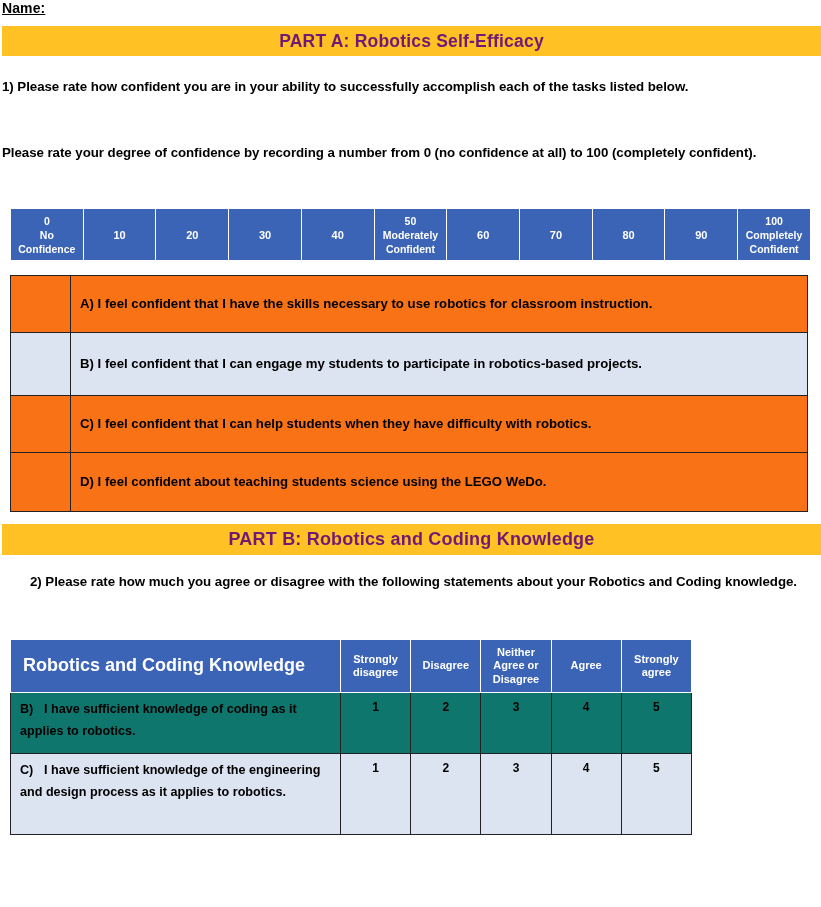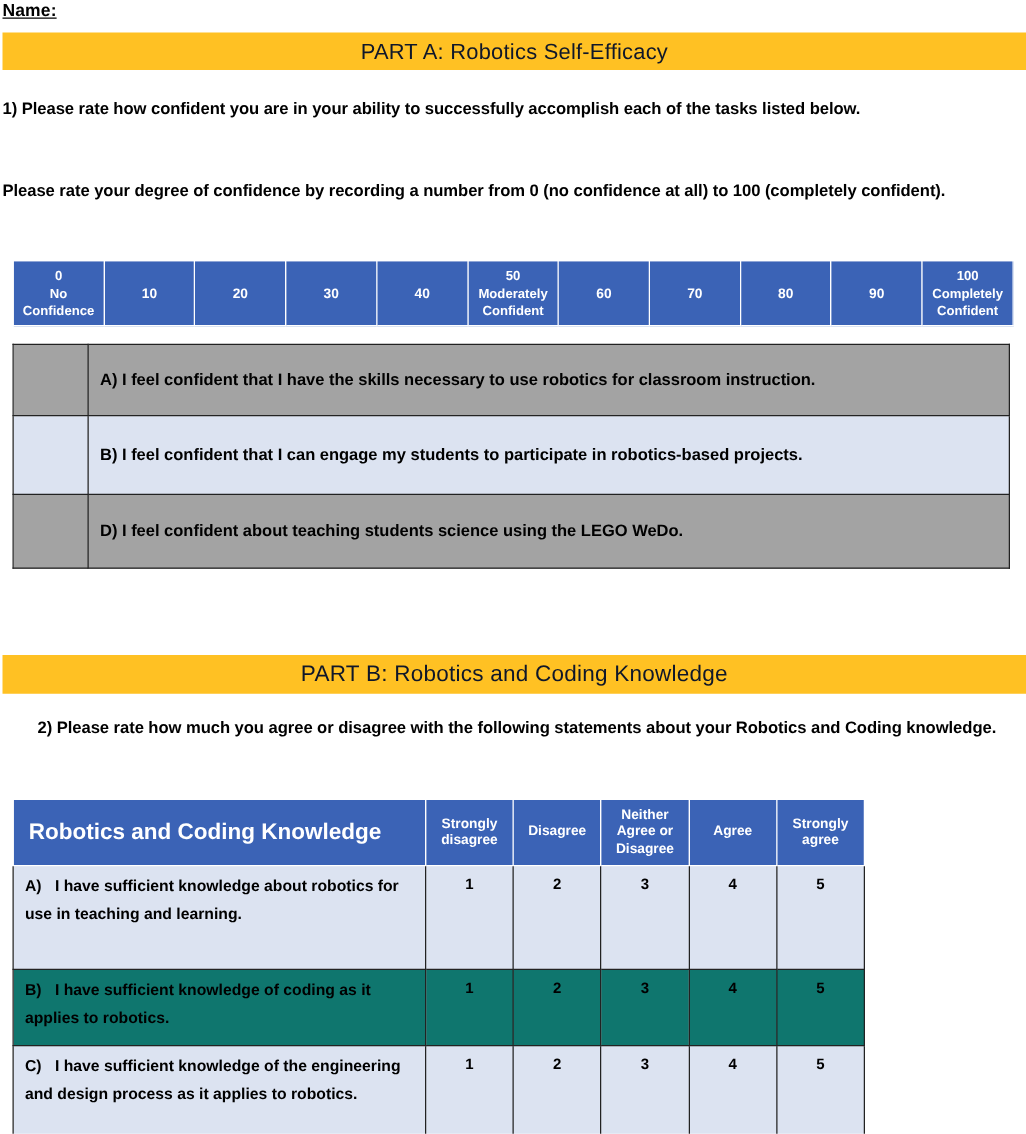--- a/index.html
+++ b/index.html
@@ -30,22 +30,22 @@
     font-size: 14px;
     font-weight: bold;
     text-decoration: underline;
     letter-spacing: 0.1px;
   }
 
   
   .banner {
     position: absolute;
     background: #FFC123;
-    color: #0f172a;
-    font-weight: normal;
+    color: #701a75;
+    font-weight: bold;
     text-align: left;
     display: flex;
     align-items: center;
     justify-content: center;
     letter-spacing: 0.2px;
   }
   .banner-a {
     left: 2px;
     top: 26px;
     width: 819px;
@@ -102,21 +102,21 @@
     top: 275px;
     width: 798px;
     border-collapse: collapse;
     table-layout: fixed;
   }
   .stmt-table td {
     border: 1.2px solid #222222;
     font-size: 13.2px;
     font-weight: bold;
     vertical-align: middle;
-    background: #a3a3a3;
+    background: #f97316;
   }
   .stmt-table td.answer-cell {
     width: 57px;
   }
   .stmt-table td.text-cell {
     padding: 6px 8px 6px 9px;
     line-height: 18px;
   }
   .stmt-table tr.shaded td {
     background: #DCE3F1;
@@ -242,20 +242,24 @@
 
   <table class="stmt-table">
     <tbody>
       <tr class="r-a">
         <td class="answer-cell"></td>
         <td class="text-cell">A)  I feel confident that I have the skills necessary to use robotics for classroom instruction.</td>
       </tr>
       <tr class="r-b shaded">
         <td class="answer-cell"></td>
         <td class="text-cell">B)  I feel confident that I can engage my students to participate in robotics-based projects.</td>
+      </tr>
+      <tr class="r-c">
+        <td class="answer-cell"></td>
+        <td class="text-cell">C)  I feel confident that I can help students when they have difficulty with robotics.</td>
       </tr>
       <tr class="r-d">
         <td class="answer-cell"></td>
         <td class="text-cell">D)  I feel confident about teaching students science using the LEGO WeDo.</td>
       </tr>
     </tbody>
   </table>
 
   <div class="banner banner-b">PART B:  Robotics and Coding Knowledge</div>
 
@@ -266,30 +270,20 @@
       <tr>
         <th class="stmt-head">Robotics and Coding Knowledge</th>
         <th>Strongly disagree</th>
         <th>Disagree</th>
         <th>Neither Agree or Disagree</th>
         <th>Agree</th>
         <th>Strongly agree</th>
       </tr>
     </thead>
     <tbody>
-      <tr class="lr-a shaded">
-        <td class="stmt-cell">
-          <span class="stmt-letter">A)</span><span>I have sufficient knowledge about robotics for use in teaching and learning.</span>
-        </td>
-        <td class="opt-cell">1</td>
-        <td class="opt-cell">2</td>
-        <td class="opt-cell">3</td>
-        <td class="opt-cell">4</td>
-        <td class="opt-cell">5</td>
-      </tr>
       <tr class="lr-b">
         <td class="stmt-cell">
           <span class="stmt-letter">B)</span><span>I have sufficient knowledge of coding as it applies to robotics.</span>
         </td>
         <td class="opt-cell">1</td>
         <td class="opt-cell">2</td>
         <td class="opt-cell">3</td>
         <td class="opt-cell">4</td>
         <td class="opt-cell">5</td>
       </tr>

